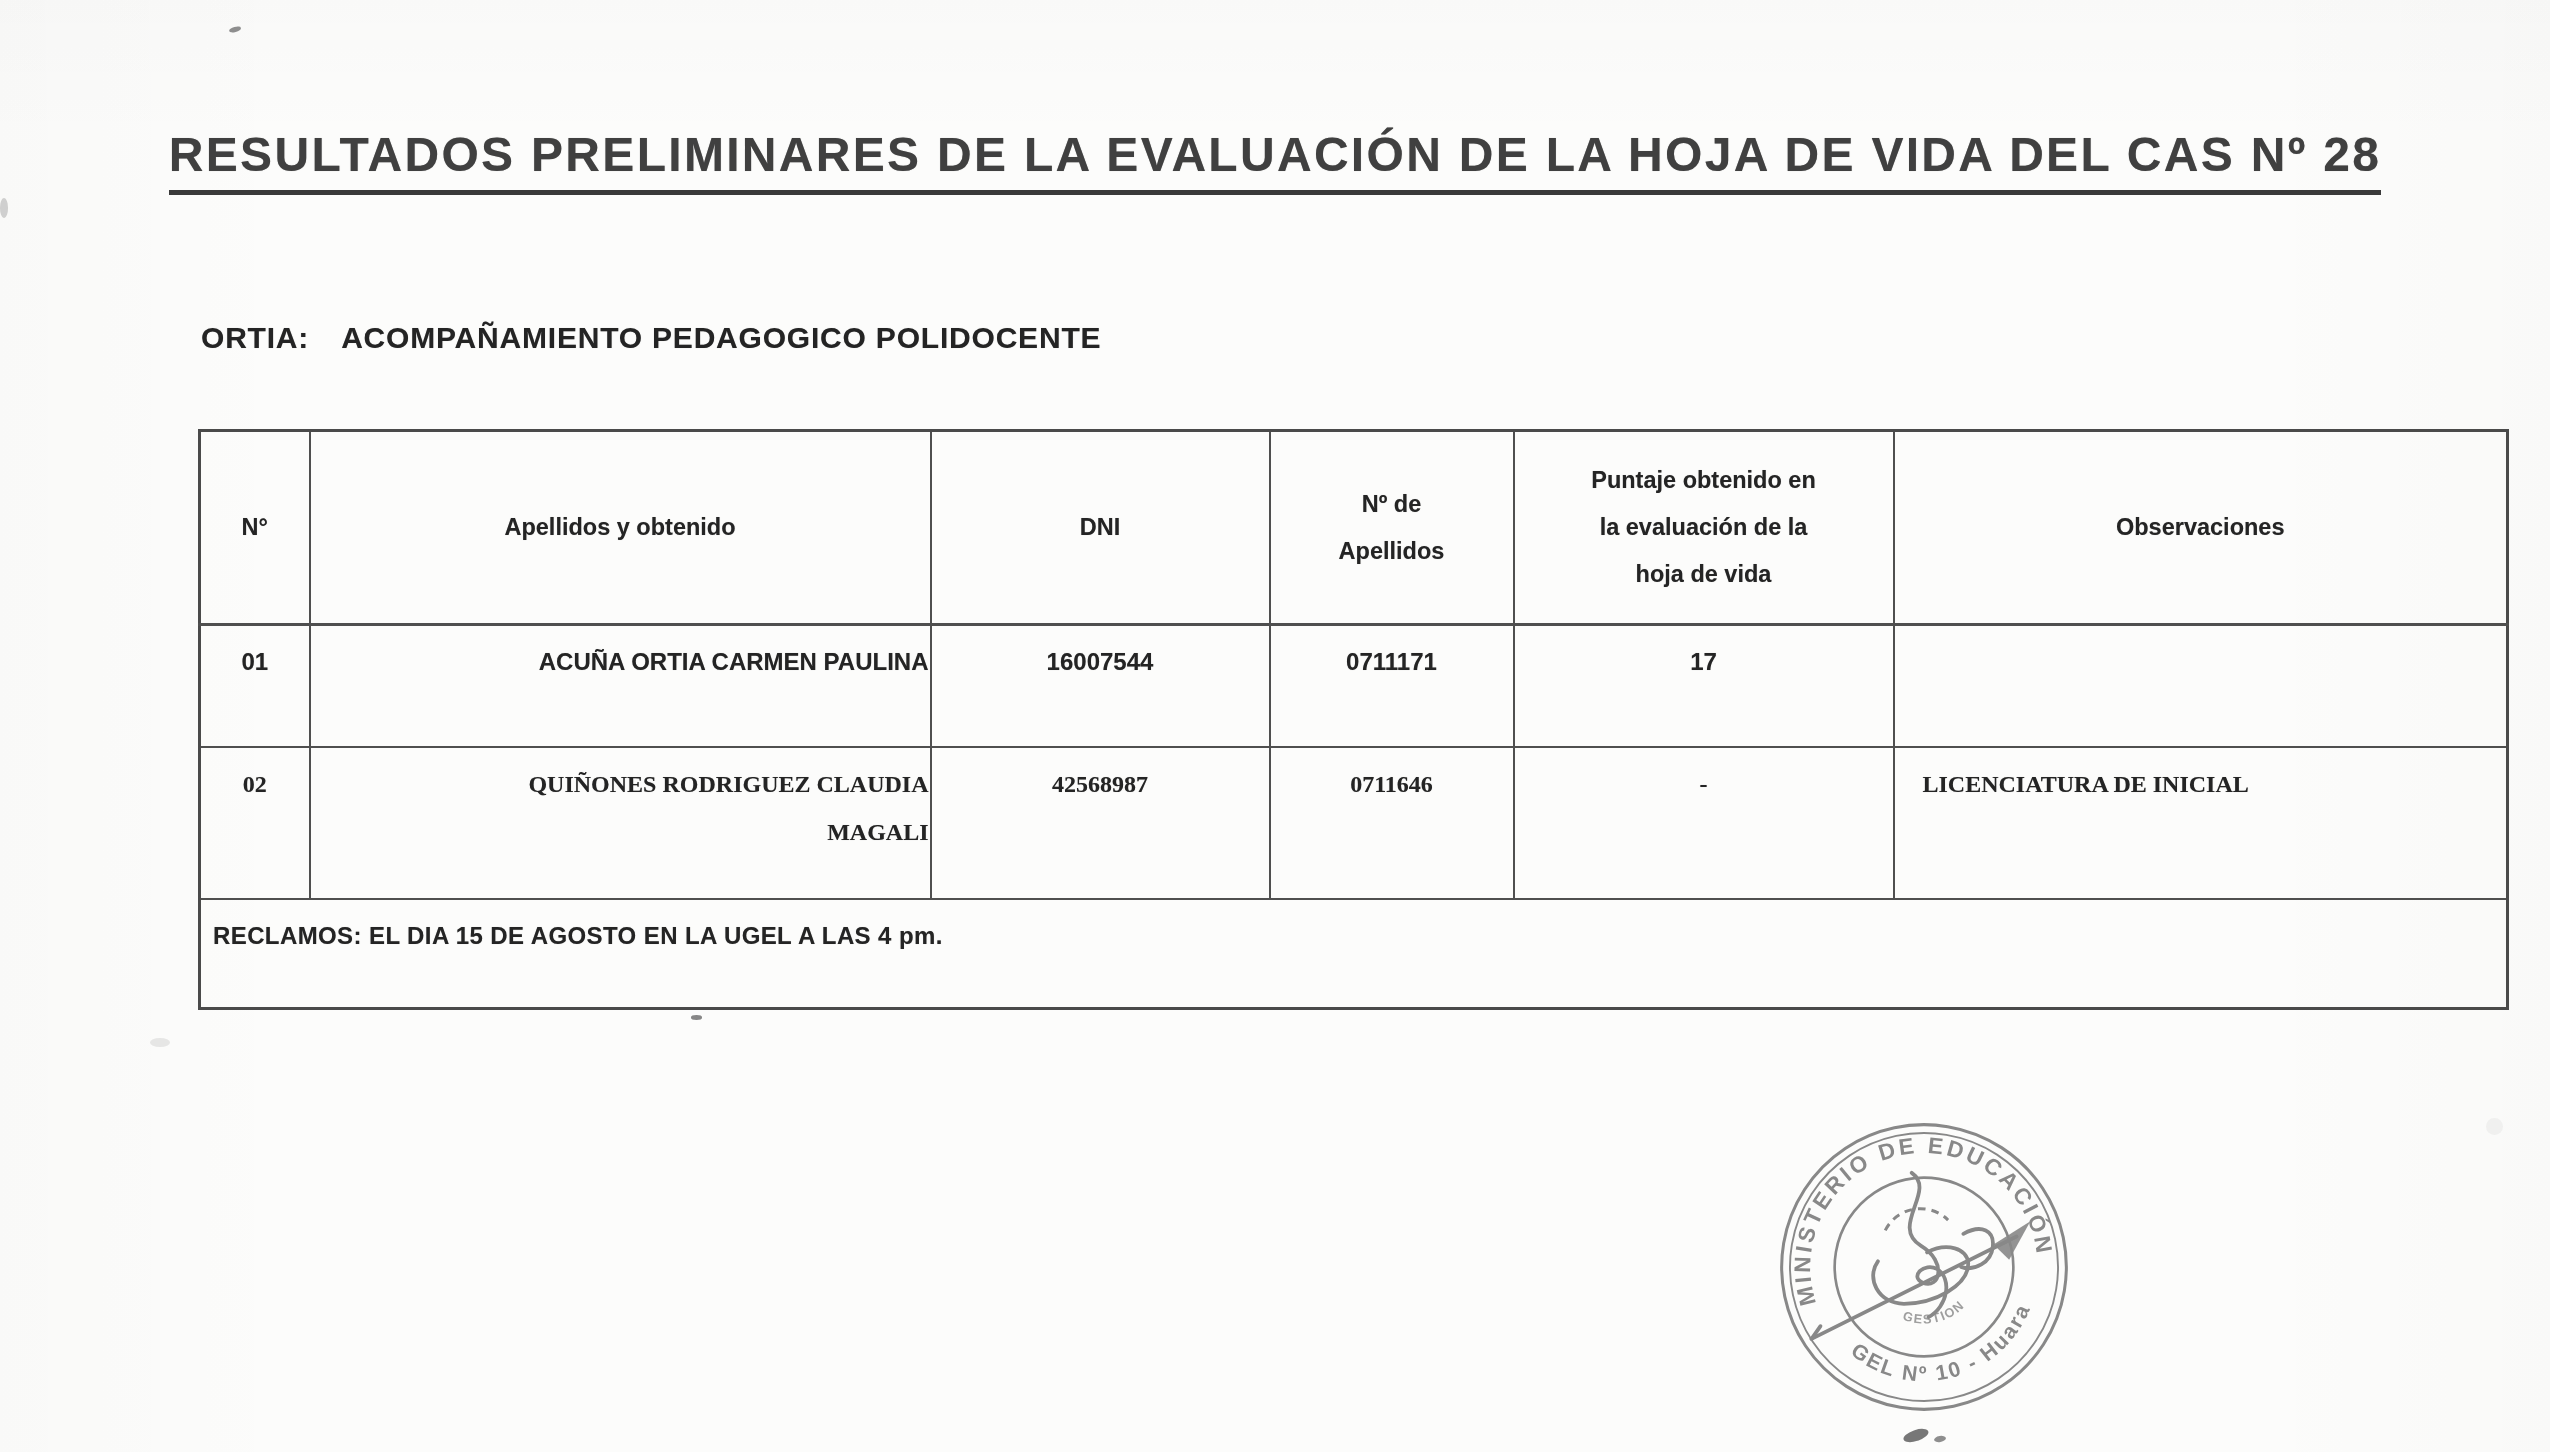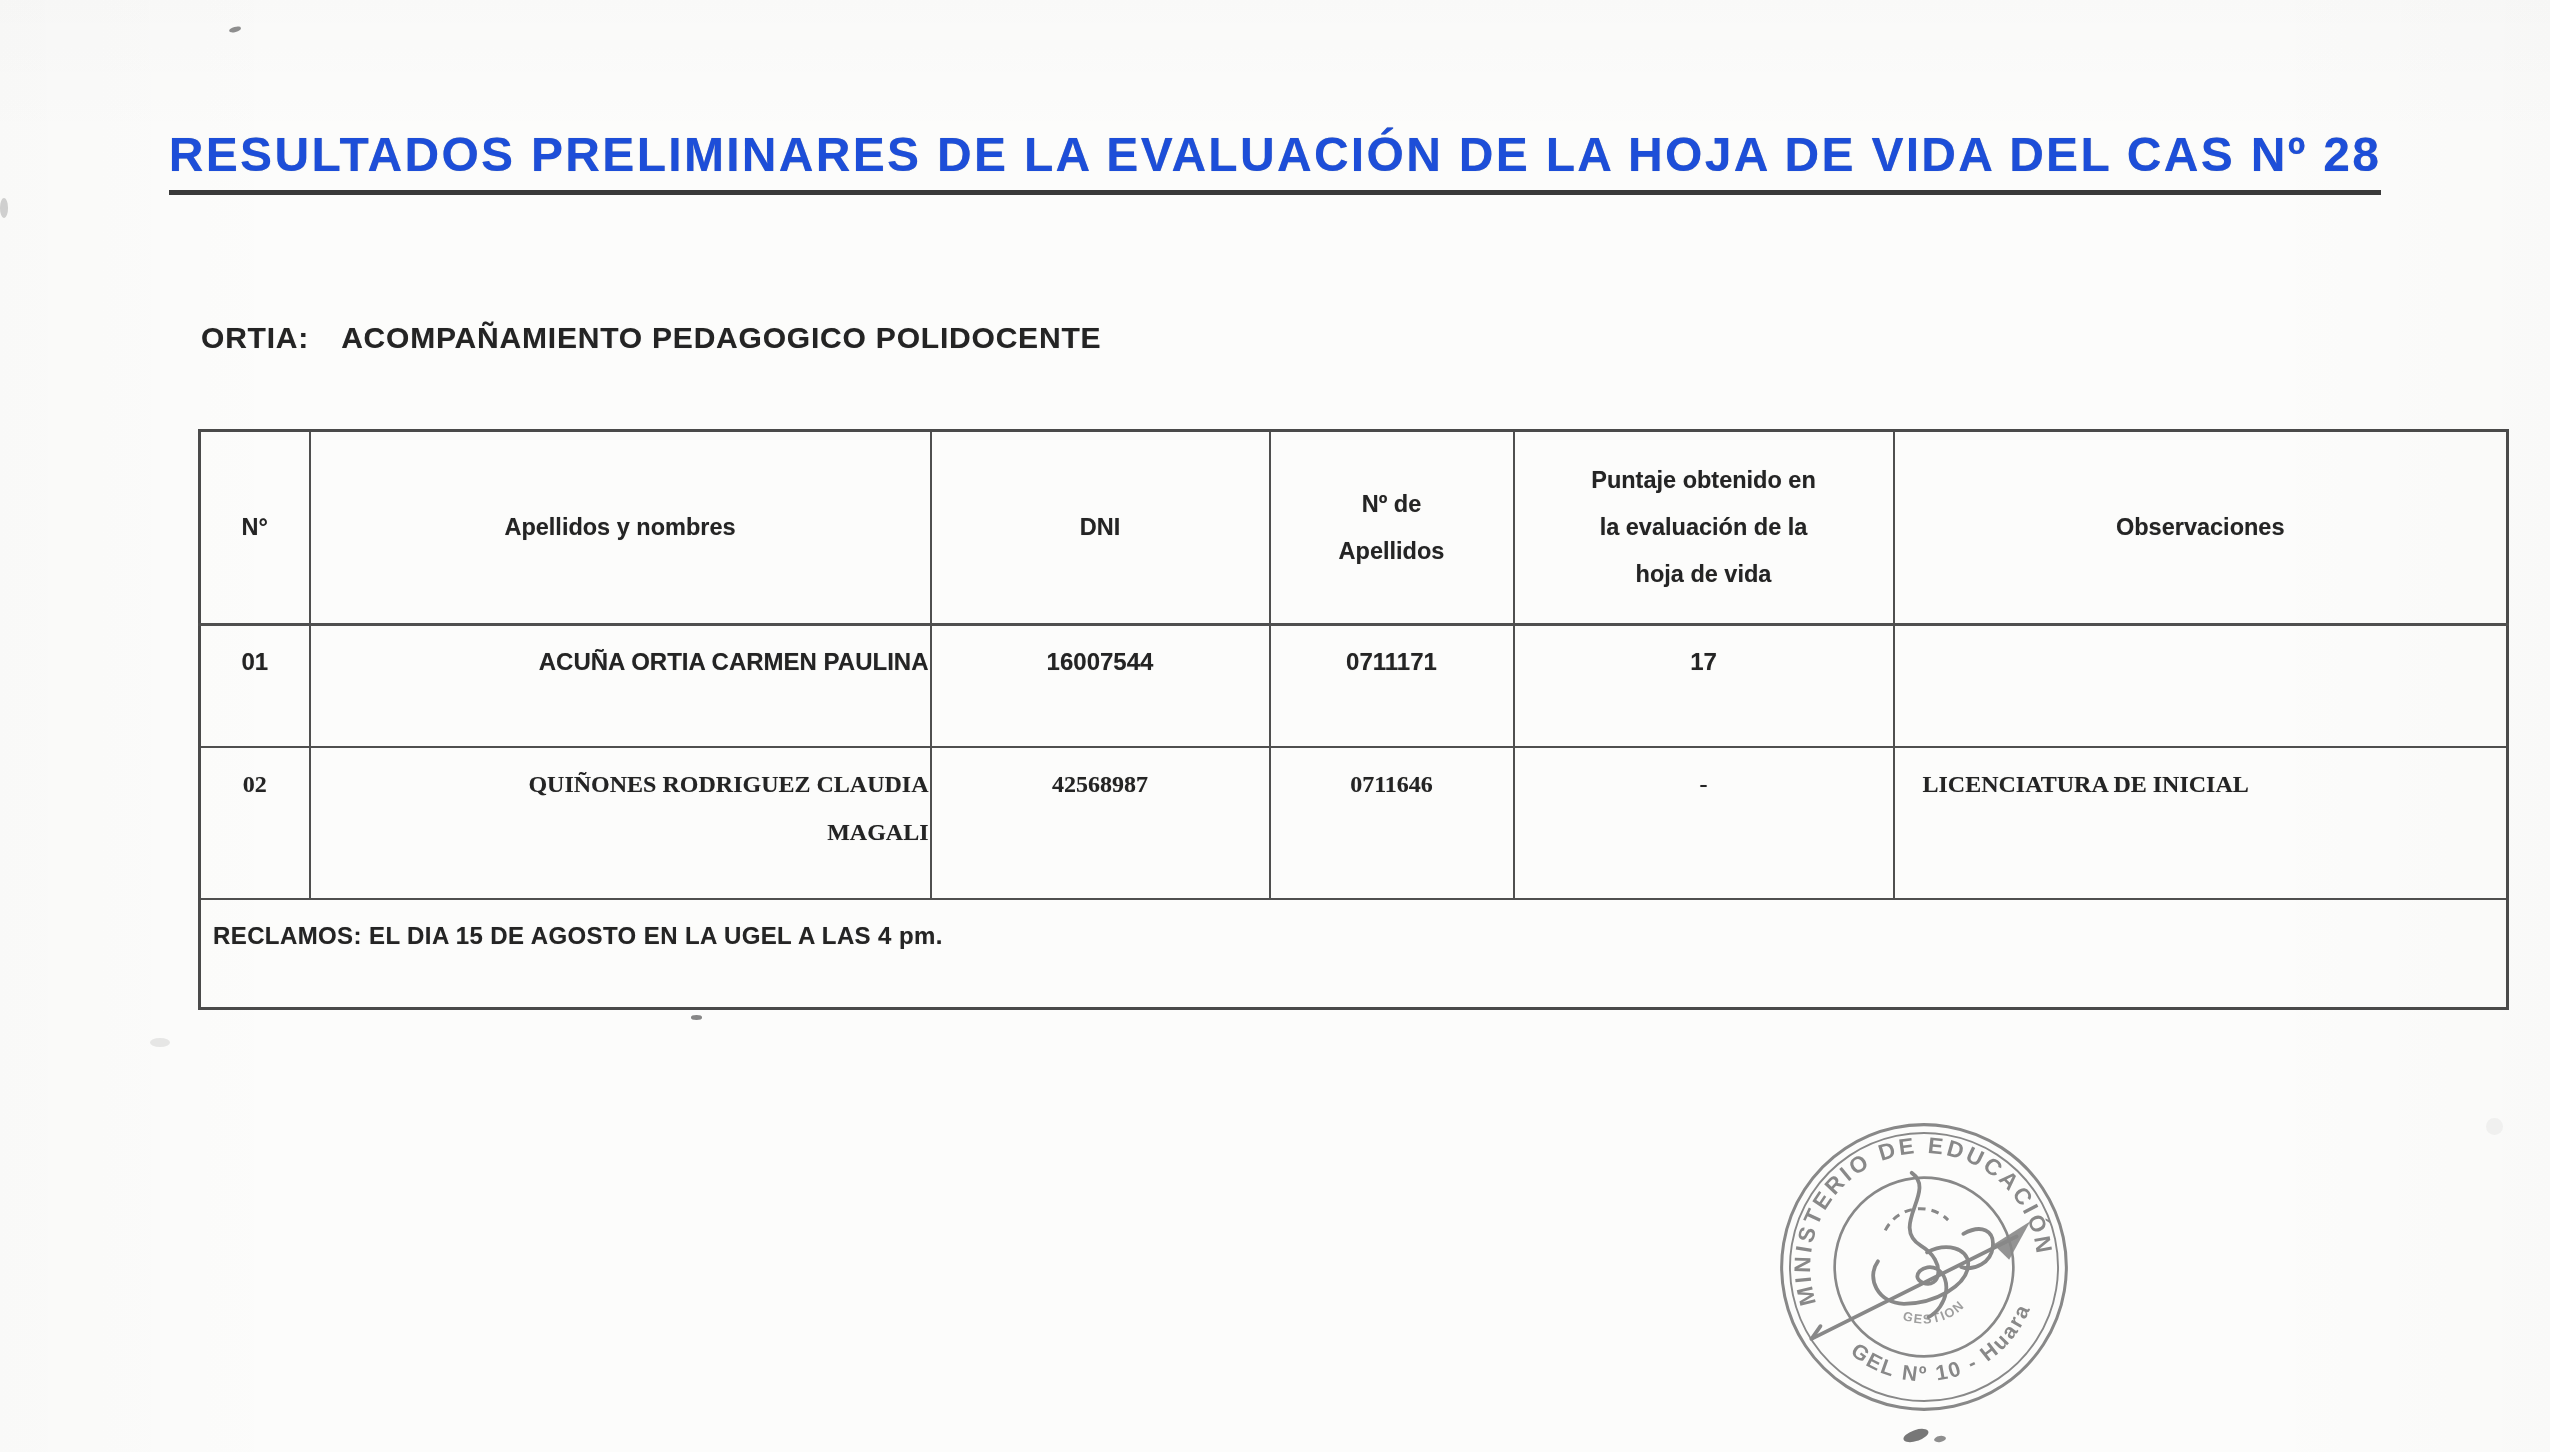--- a/index.html
+++ b/index.html
@@ -14,21 +14,21 @@
       linear-gradient(90deg, rgba(0,0,0,0.012) 0%, rgba(0,0,0,0) 12%, rgba(0,0,0,0) 88%, rgba(0,0,0,0.012) 100%),
       linear-gradient(180deg, rgba(0,0,0,0.01) 0%, rgba(0,0,0,0) 10%);
   }
   .doc-title{
     position:absolute;top:127px;left:0;width:100%;
     text-align:center;
   }
   .doc-title span{
     display:inline-block;
     font-size:48px;font-weight:bold;letter-spacing:2.3px;
-    color:#1d4ed8;
+    color:#404040;
     border-bottom:5.3px solid #3a3a3a;
     padding-bottom:7.6px;
     text-shadow:0 0 0.8px rgba(0,0,0,.35);
     white-space:nowrap;
   }
   .puesto-line{
     position:absolute;top:321px;left:201px;
     font-size:30px;font-weight:bold;letter-spacing:0.8px;
     color:#242424;text-shadow:0 0 0.8px rgba(0,0,0,.3);
     white-space:nowrap;
@@ -100,21 +100,21 @@
     <col style="width:110px">
       <col style="width:621px">
       <col style="width:339px">
     <col style="width:244px">
       <col style="width:380px">
       <col style="width:614px">
   </colgroup>
   <tbody>
       <tr>
     <th>N°</th>
-    <th>Apellidos y nombres</th>
+    <th>Apellidos y obtenido</th>
     <th>DNI</th>
     <th>Nº de
 Apellidos</th>
     <th>Puntaje obtenido en
 la evaluación de la
 hoja de vida</th>
     <th>Observaciones</th>
   </tr>
   <tr class="row-1">
     <td class="c-center">01</td>

